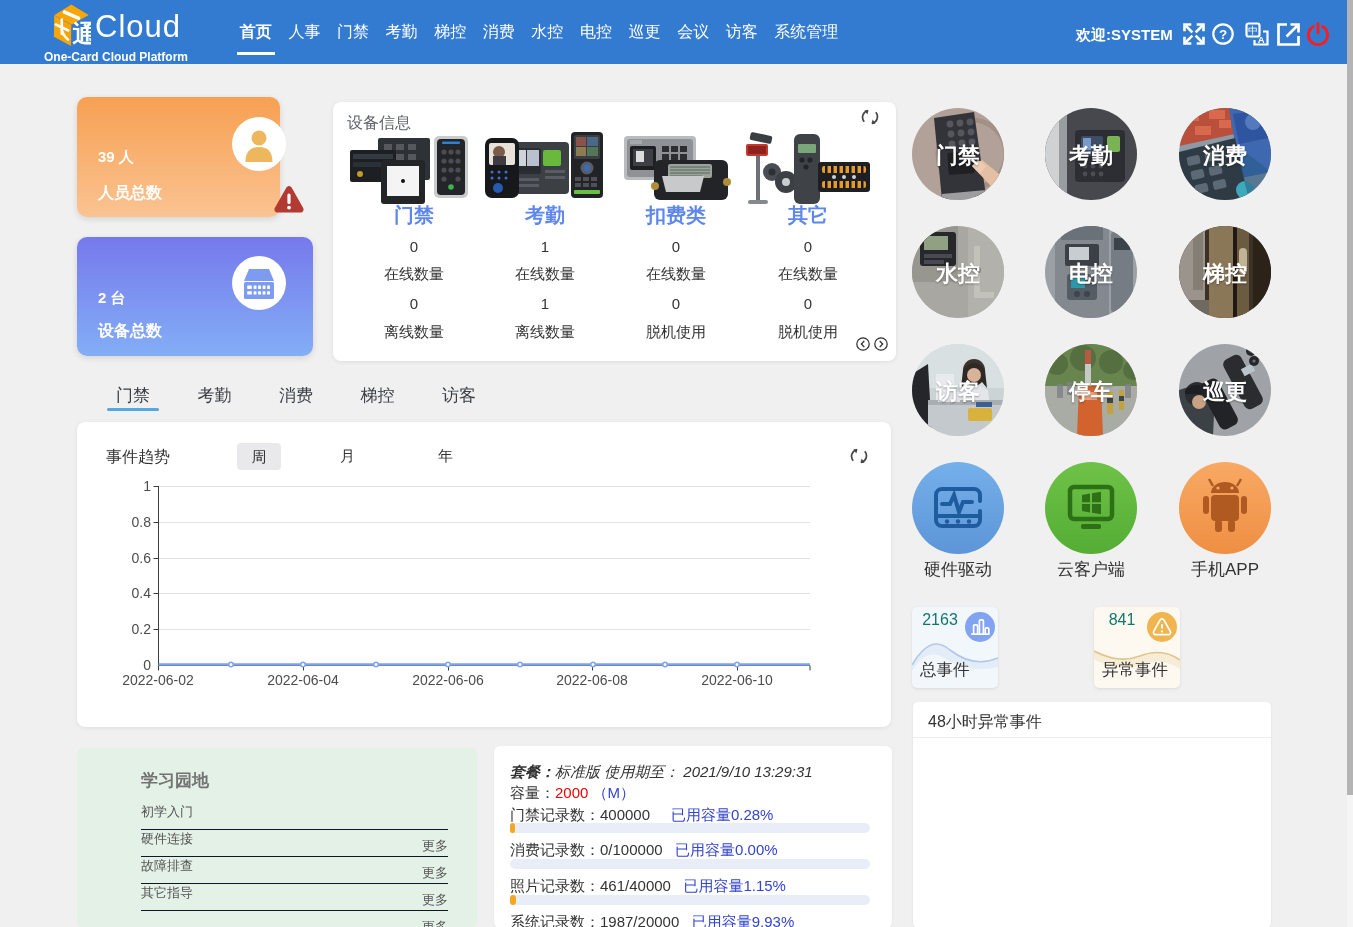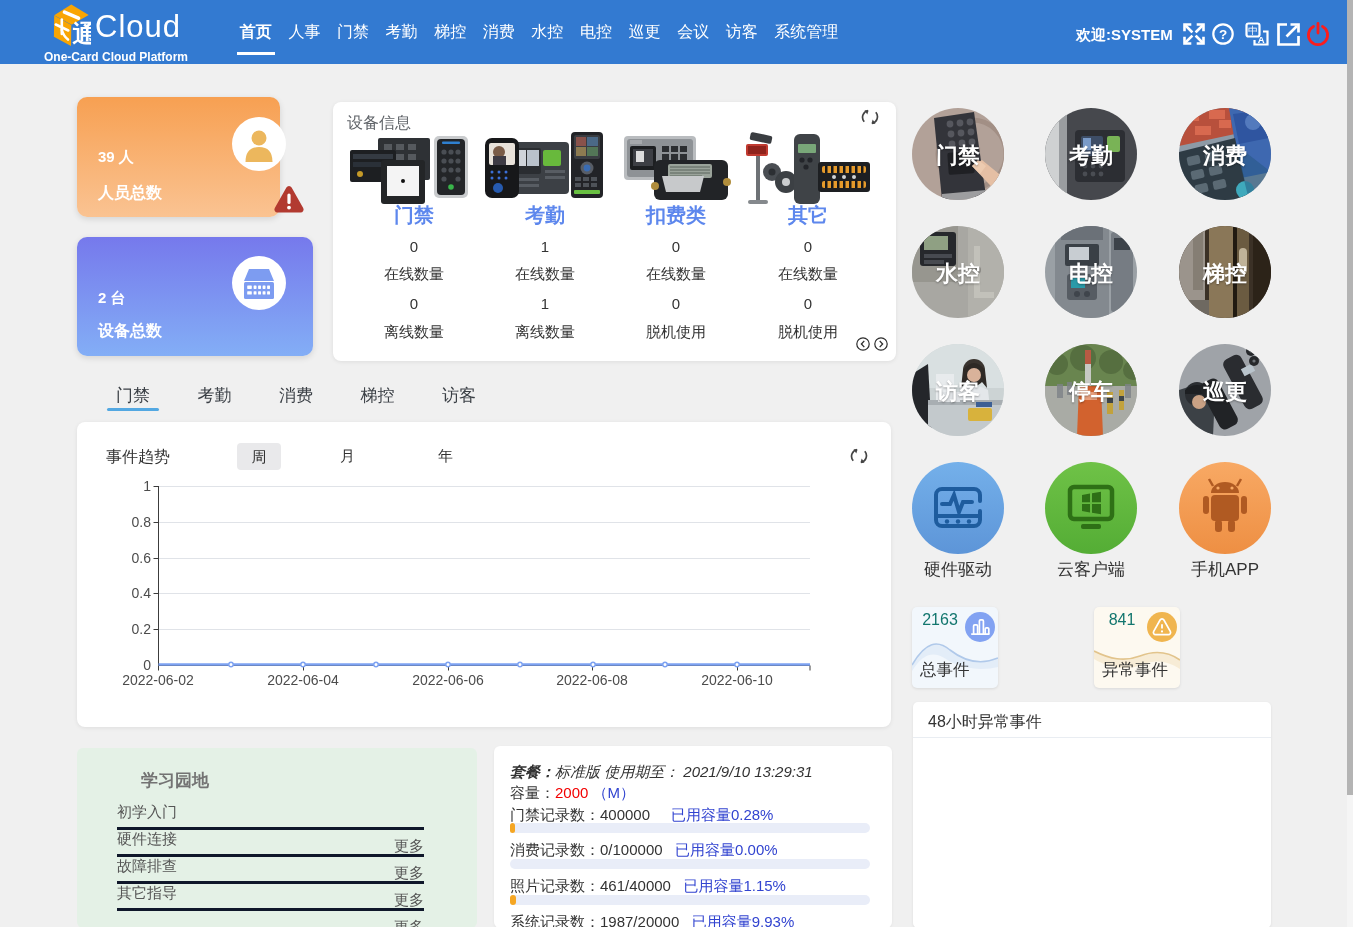--- a/index.html
+++ b/index.html
@@ -47,21 +47,21 @@
 .evnum { position:absolute; top:4px; left:0; width:56px; text-align:center; font-size:16px; color:#12766e; }
 .evlbl { position:absolute; bottom:7px; left:8px; font-size:16.5px; color:#333; }
 .evicon { position:absolute; top:5px; right:3px; width:30px; height:30px; border-radius:50%; }
 
 #panel48 { left:913px; top:702px; width:358px; height:226px; background:#fff; border-radius:5px; box-shadow:0 1px 3px rgba(0,0,0,.08); }
 #panel48 .hd { position:absolute; left:15px; top:10px; font-size:16px; color:#333; }
 #panel48 .dv { position:absolute; left:0; top:35px; width:100%; height:1px; background:#e9edf2; }
 
 #learn { left:77px; top:748px; width:400px; height:180px; background:#e4f1e6; border-radius:6px; }
 #learn h3 { position:absolute; left:20px; top:21px; font-size:17px; color:#737373; font-weight:bold;margin-left:44px; }
-.lrow { position:absolute; left:40px; width:307px; height:27px; font-size:15px; color:#555; border-bottom:3px solid #0f172a; }
+.lrow { position:absolute; left:64px; width:307px; height:27px; font-size:13px; color:#555; border-bottom:1px solid #0f172a; }
 .lrow b { font-weight:normal; float:right;margin-top:34px; }
 
 #plan { left:494px; top:746px; width:398px; height:182px; background:#fff; border-radius:6px; box-shadow:0 1px 3px rgba(0,0,0,.06); }
 #plan .ln { position:absolute; left:16px; font-size:15px; color:#333; white-space:nowrap; }
 .bluetxt { color:#3244d0; }
 .track { position:absolute; left:16px; width:360px; height:10px; background:#e9edf8; border-radius:5px; }
 .fill { position:absolute; left:0; top:0; height:10px; background:#f5a623; border-radius:5px; }
 </style>
 </head>
 <body>

